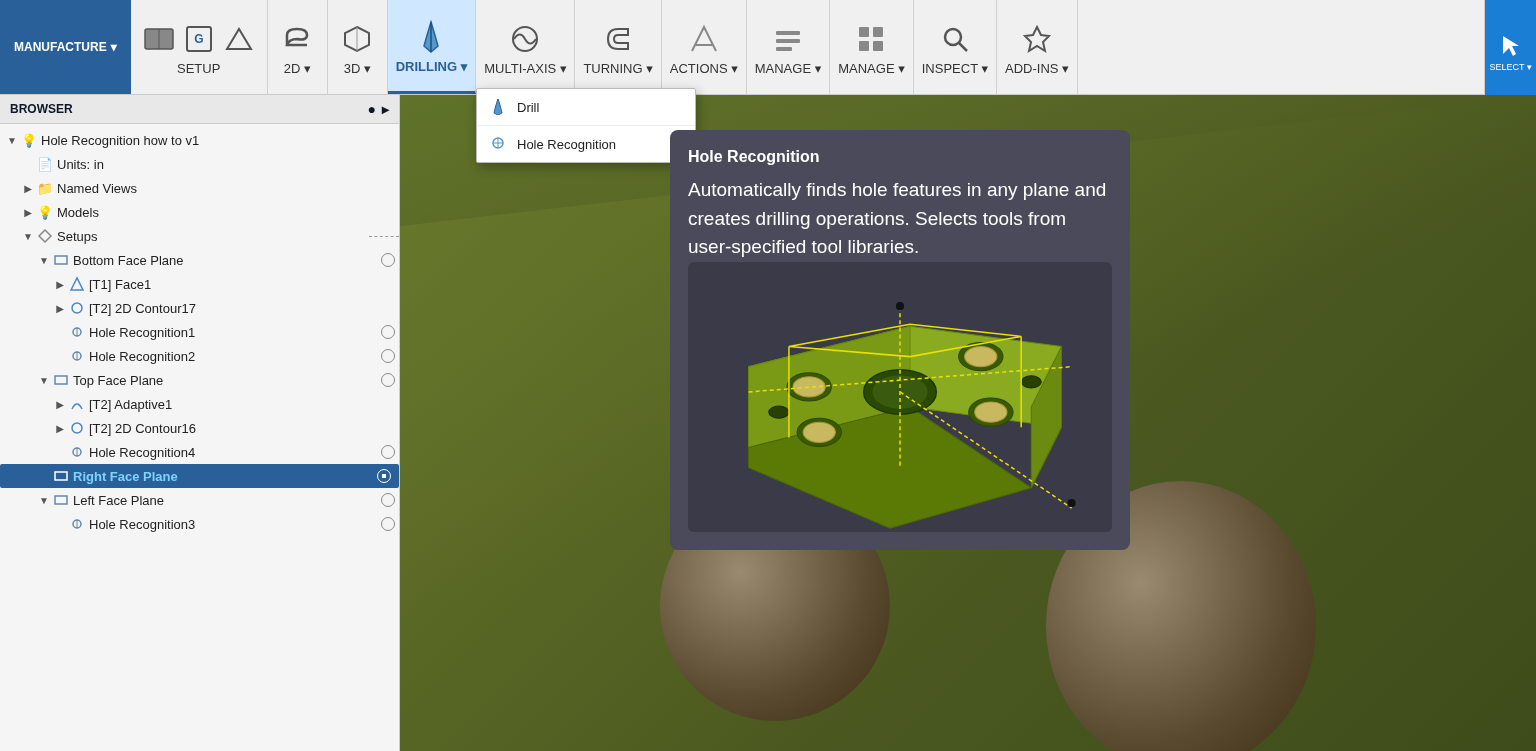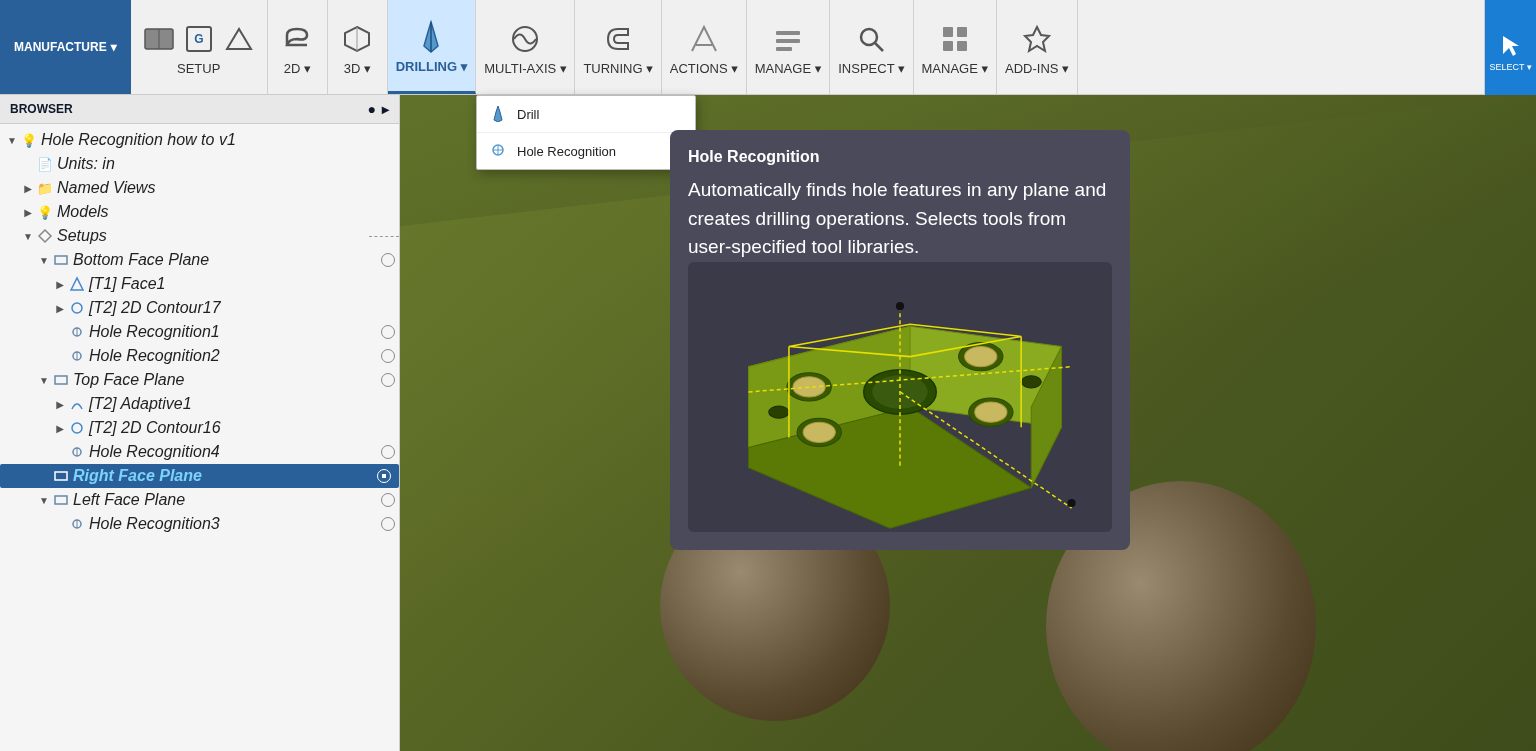--- a/index.html
+++ b/index.html
@@ -36,21 +36,21 @@
       display: flex; align-items: center;
     }
     .tb-select-btn {
       background: #1a7fd4; color: white; width: 52px; height: 104px;
       display: flex; align-items: center; justify-content: center; font-size: 28px;
       cursor: pointer; margin-left: auto; border-left: 1px solid #ccc;
     }
 
     
     #drilling-dropdown {
-      position: absolute; top: 95px; left: 476px; z-index: 100;
+      position: absolute; top: 88px; left: 476px; z-index: 100;
       background: white; border: 1px solid #bbb; box-shadow: 2px 4px 12px rgba(0,0,0,0.3);
       width: 220px; border-radius: 2px;
     }
     .dd-item {
       display: flex; align-items: center; padding: 8px 12px; cursor: pointer;
       font-size: 13px; color: #222; gap: 8px;
     }
     .dd-item-icon { width: 20px; height: 20px; font-size: 14px; }
     .dd-item-more {
       margin-left: auto; color: #666; font-size: 16px;
@@ -101,21 +101,21 @@
     .tree-indent-3 { padding-left: 52px; }
 
     .tree-arrow {
       width: 16px; height: 16px; display: inline-flex; align-items: center; justify-content: center;
       font-size: 10px; color: #555; flex-shrink: 0;
     }
     .tree-icon {
       width: 18px; height: 18px; display: inline-flex; align-items: center; justify-content: center;
       font-size: 13px; flex-shrink: 0; margin-right: 3px;
     }
-    .tree-label { font-size: 16px; flex: 1; font-style: italic; }
+    .tree-label { font-size: 13px; flex: 1; }
     .tree-circle {
       width: 14px; height: 14px; border: 1.5px solid #888; border-radius: 50%;
       margin-right: 4px; flex-shrink: 0;
     }
     .tree-circle-target {
       width: 14px; height: 14px; border: 1.5px solid #888; border-radius: 50%;
       margin-right: 4px; flex-shrink: 0; background: radial-gradient(circle, #666 30%, transparent 30%);
     }
     .tree-dashes {
       border-top: 1.5px dashed #999; width: 30px; flex-shrink: 0;
@@ -244,37 +244,37 @@
           <rect x="6" y="18" width="24" height="4" rx="1" fill="#888"></rect>
           <rect x="6" y="26" width="16" height="4" rx="1" fill="#888"></rect>
         </svg>
     </div>
     <div class="tb-label"><span>MANAGE</span> <span>▾</span></div>
   </div>
 
   <div class="tb-section" style="min-width:80px">
     <div class="tb-icon">
       <svg width="36" height="36" viewBox="0 0 36 36">
-          <circle cx="16" cy="16" r="8" fill="none" stroke="#555" stroke-width="2.5"></circle>
-          <line x1="22" y1="22" x2="30" y2="30" stroke="#555" stroke-width="2.5"></line>
-        </svg>
-    </div>
-    <div class="tb-label"><span>INSPECT</span> <span>▾</span></div>
-  </div>
-
-  <div class="tb-section" style="min-width:80px">
-    <div class="tb-icon">
-      <svg width="36" height="36" viewBox="0 0 36 36">
           <rect x="6" y="6" width="10" height="10" rx="1" fill="#888"></rect>
           <rect x="20" y="6" width="10" height="10" rx="1" fill="#888"></rect>
           <rect x="6" y="20" width="10" height="10" rx="1" fill="#888"></rect>
           <rect x="20" y="20" width="10" height="10" rx="1" fill="#888"></rect>
         </svg>
     </div>
     <div class="tb-label"><span>MANAGE</span> <span>▾</span></div>
+  </div>
+
+  <div class="tb-section" style="min-width:80px">
+    <div class="tb-icon">
+      <svg width="36" height="36" viewBox="0 0 36 36">
+          <circle cx="16" cy="16" r="8" fill="none" stroke="#555" stroke-width="2.5"></circle>
+          <line x1="22" y1="22" x2="30" y2="30" stroke="#555" stroke-width="2.5"></line>
+        </svg>
+    </div>
+    <div class="tb-label"><span>INSPECT</span> <span>▾</span></div>
   </div>
 
   <div class="tb-section" style="min-width:80px">
     <div class="tb-icon">
       <svg width="36" height="36" viewBox="0 0 36 36">
           <path d="M18 6 L22 14 L30 15 L24 21 L26 30 L18 25 L10 30 L12 21 L6 15 L14 14 Z" fill="none" stroke="#555" stroke-width="2"></path>
         </svg>
     </div>
     <div class="tb-label"><span>ADD-INS</span> <span>▾</span></div>
   </div>

